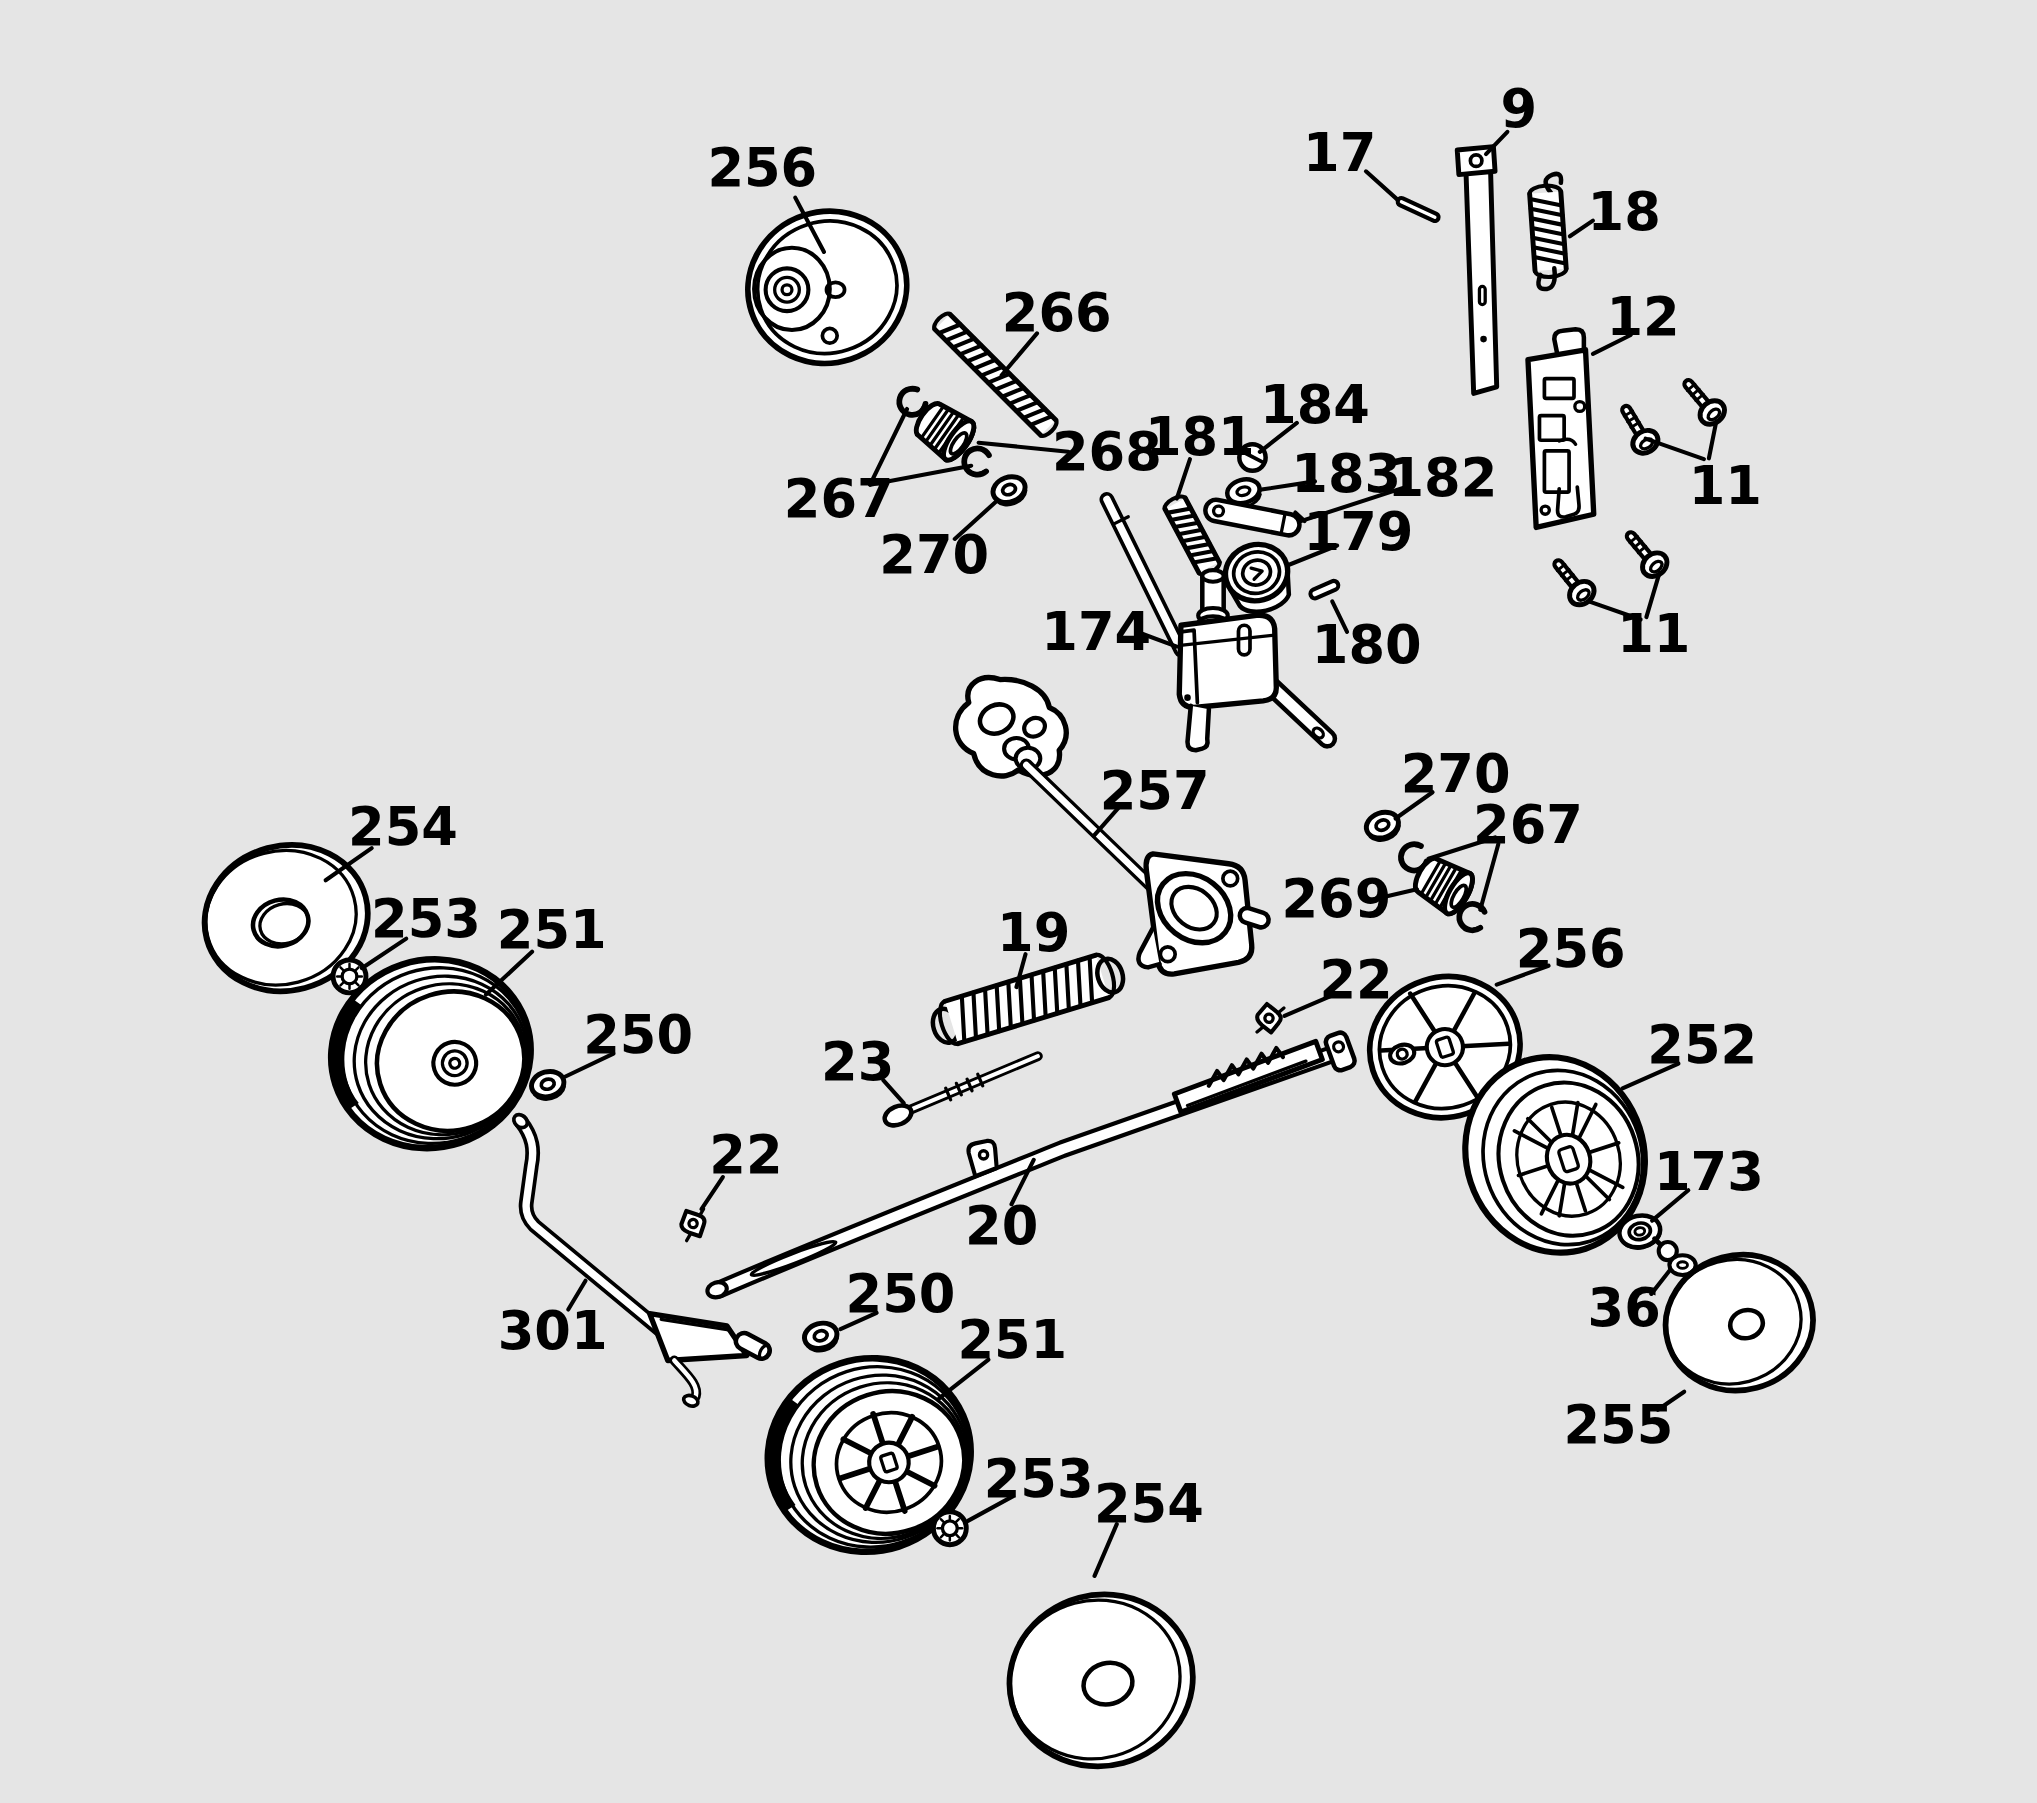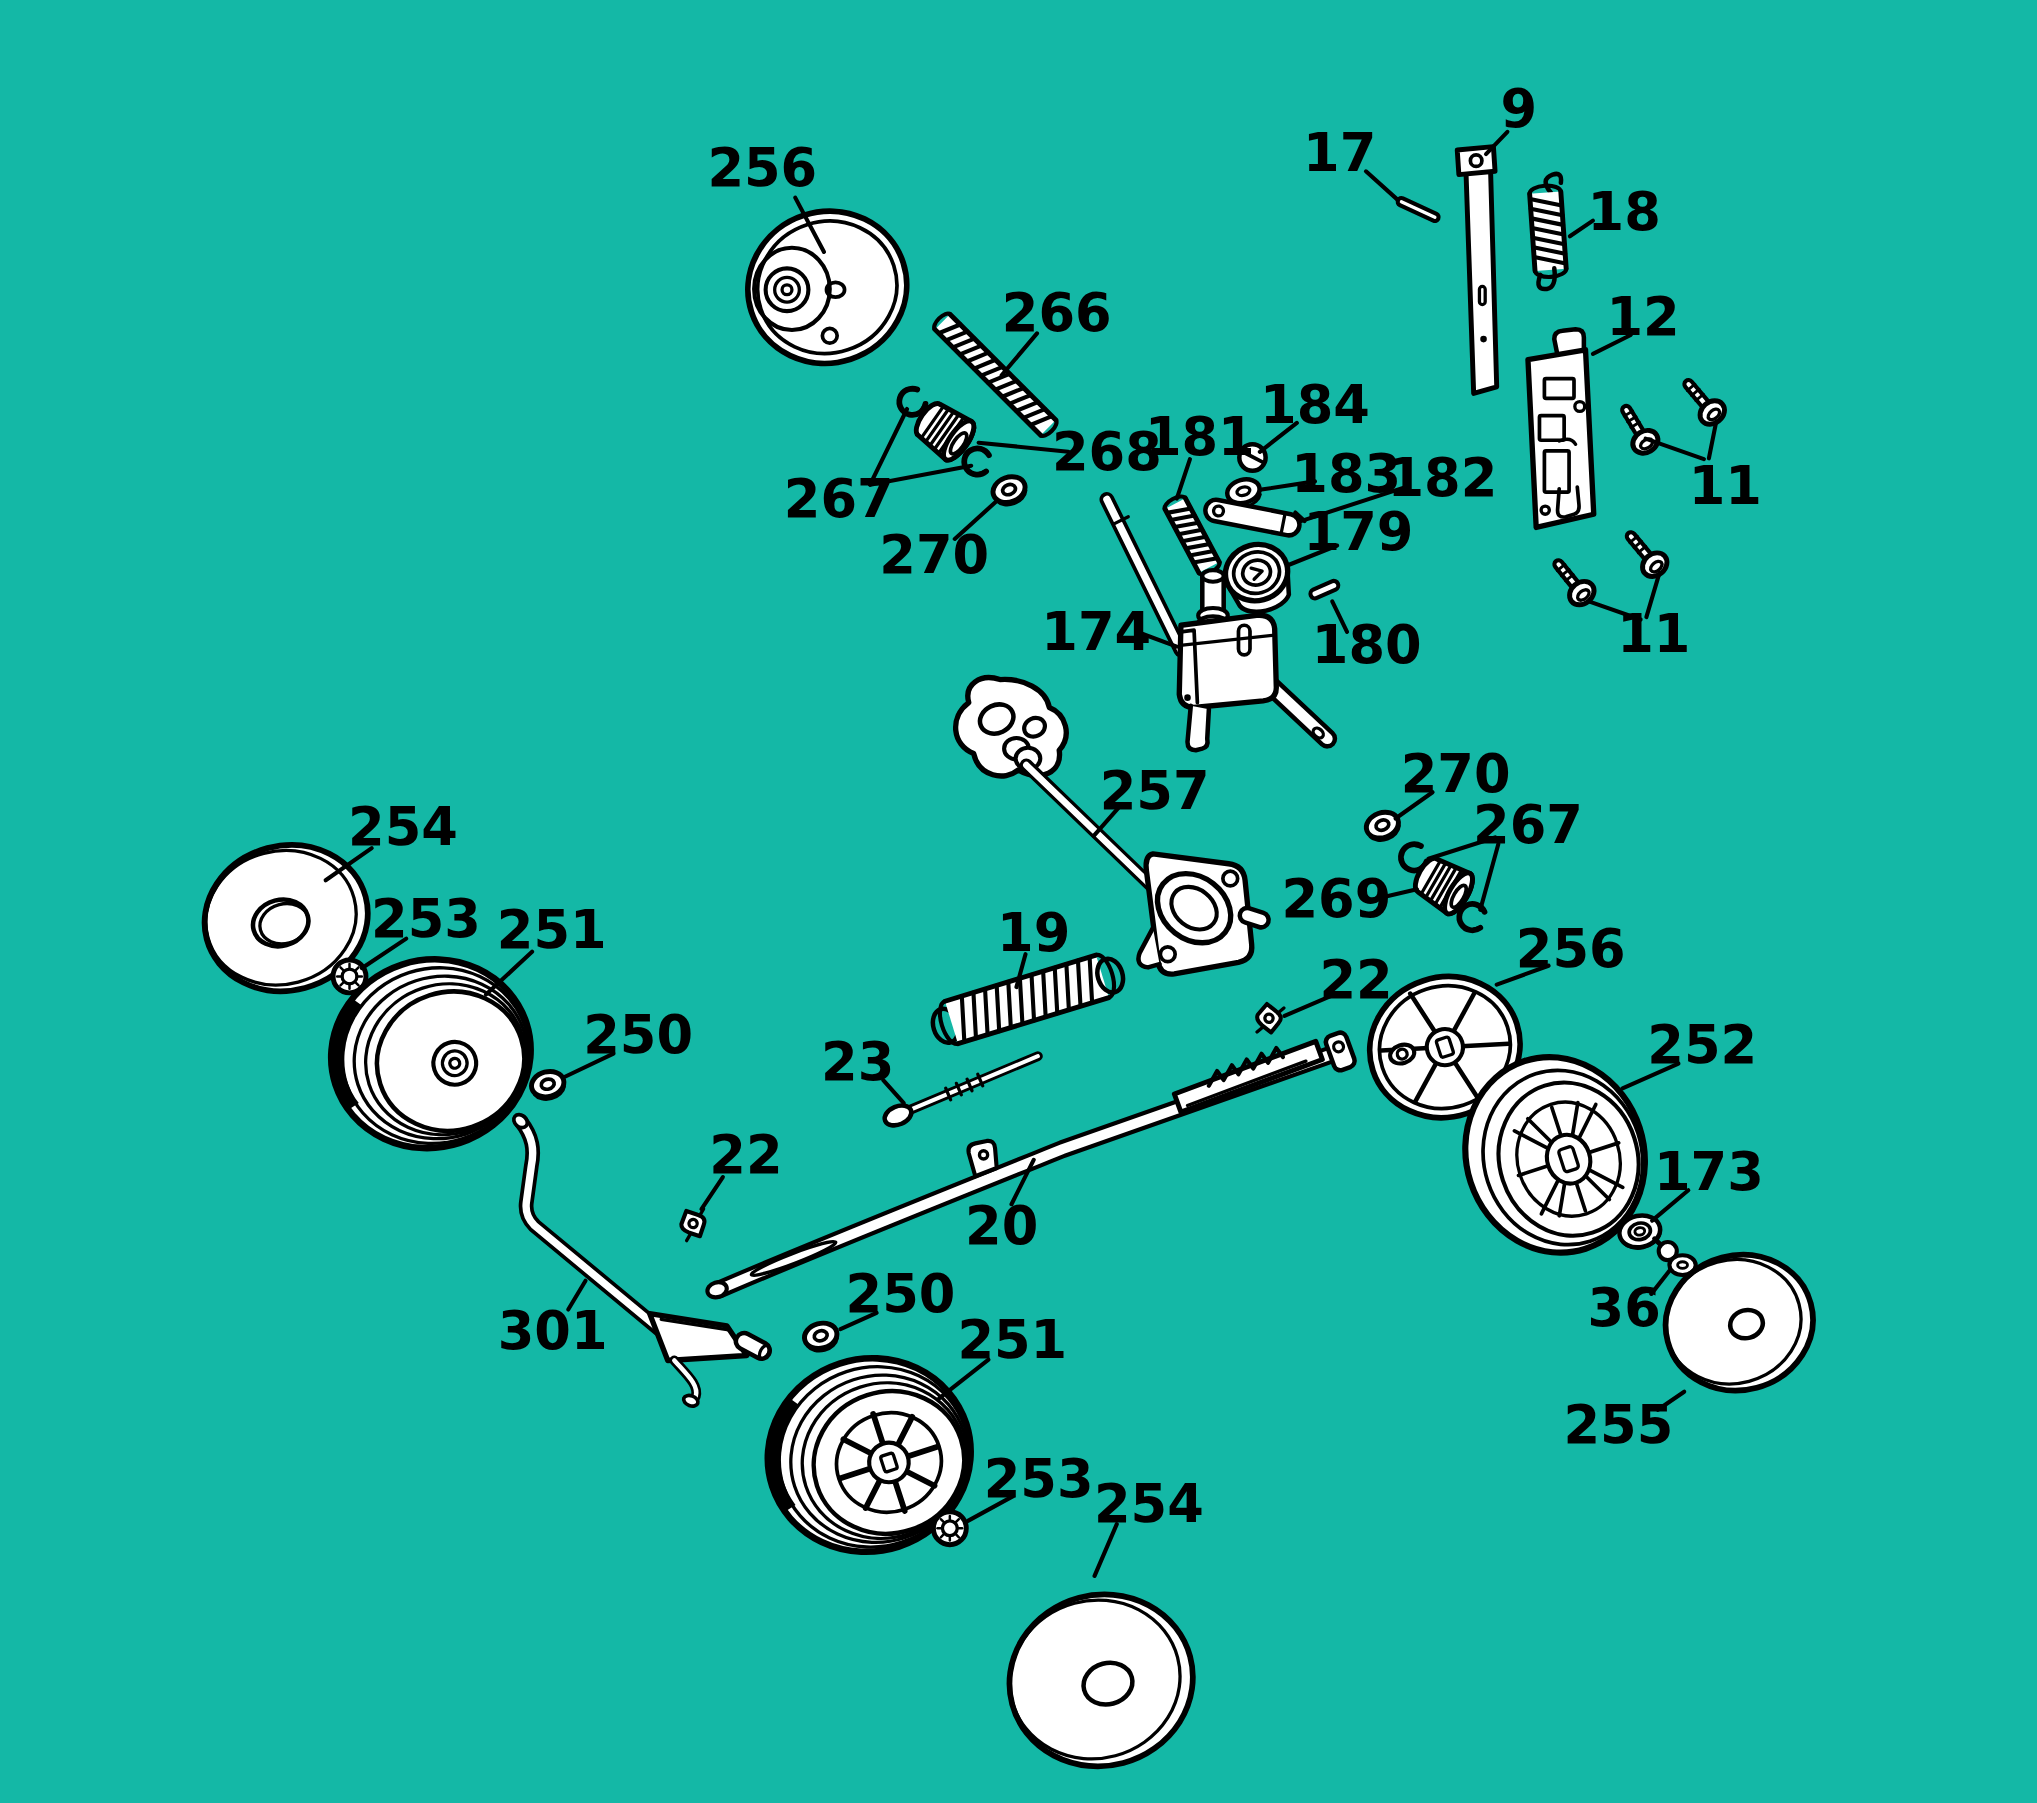--- a/index.html
+++ b/index.html
@@ -1,16 +1,16 @@
 <!DOCTYPE html>
 <html style="font-size:13px"><head>
 <meta charset="utf-8">
 <style>
   html,body{margin:0;padding:0;background:#ffffff;}
-  .stage{position:relative;width:2037px;height:1804px;background:#14b8a6;overflow:hidden;
+  .stage{position:relative;width:2037px;height:1804px;background:#e5e5e5;overflow:hidden;
          font-family:"DejaVu Sans","Liberation Sans",sans-serif;}
   svg{position:absolute;inset:0;}
   svg *{vector-effect:none;}
   .ln{stroke:#000;fill:none;stroke-linecap:round;stroke-linejoin:round;}
   .wh{fill:#ffffff;}
   .bk{fill:#000000;}
   text.part-num{font-family:"DejaVu Sans","Liberation Sans",sans-serif;
                 font-weight:bold;font-size:64px;fill:#000;text-anchor:middle;}
   .leader{stroke:#000;stroke-width:5;fill:none;stroke-linecap:round;}
 </style>

